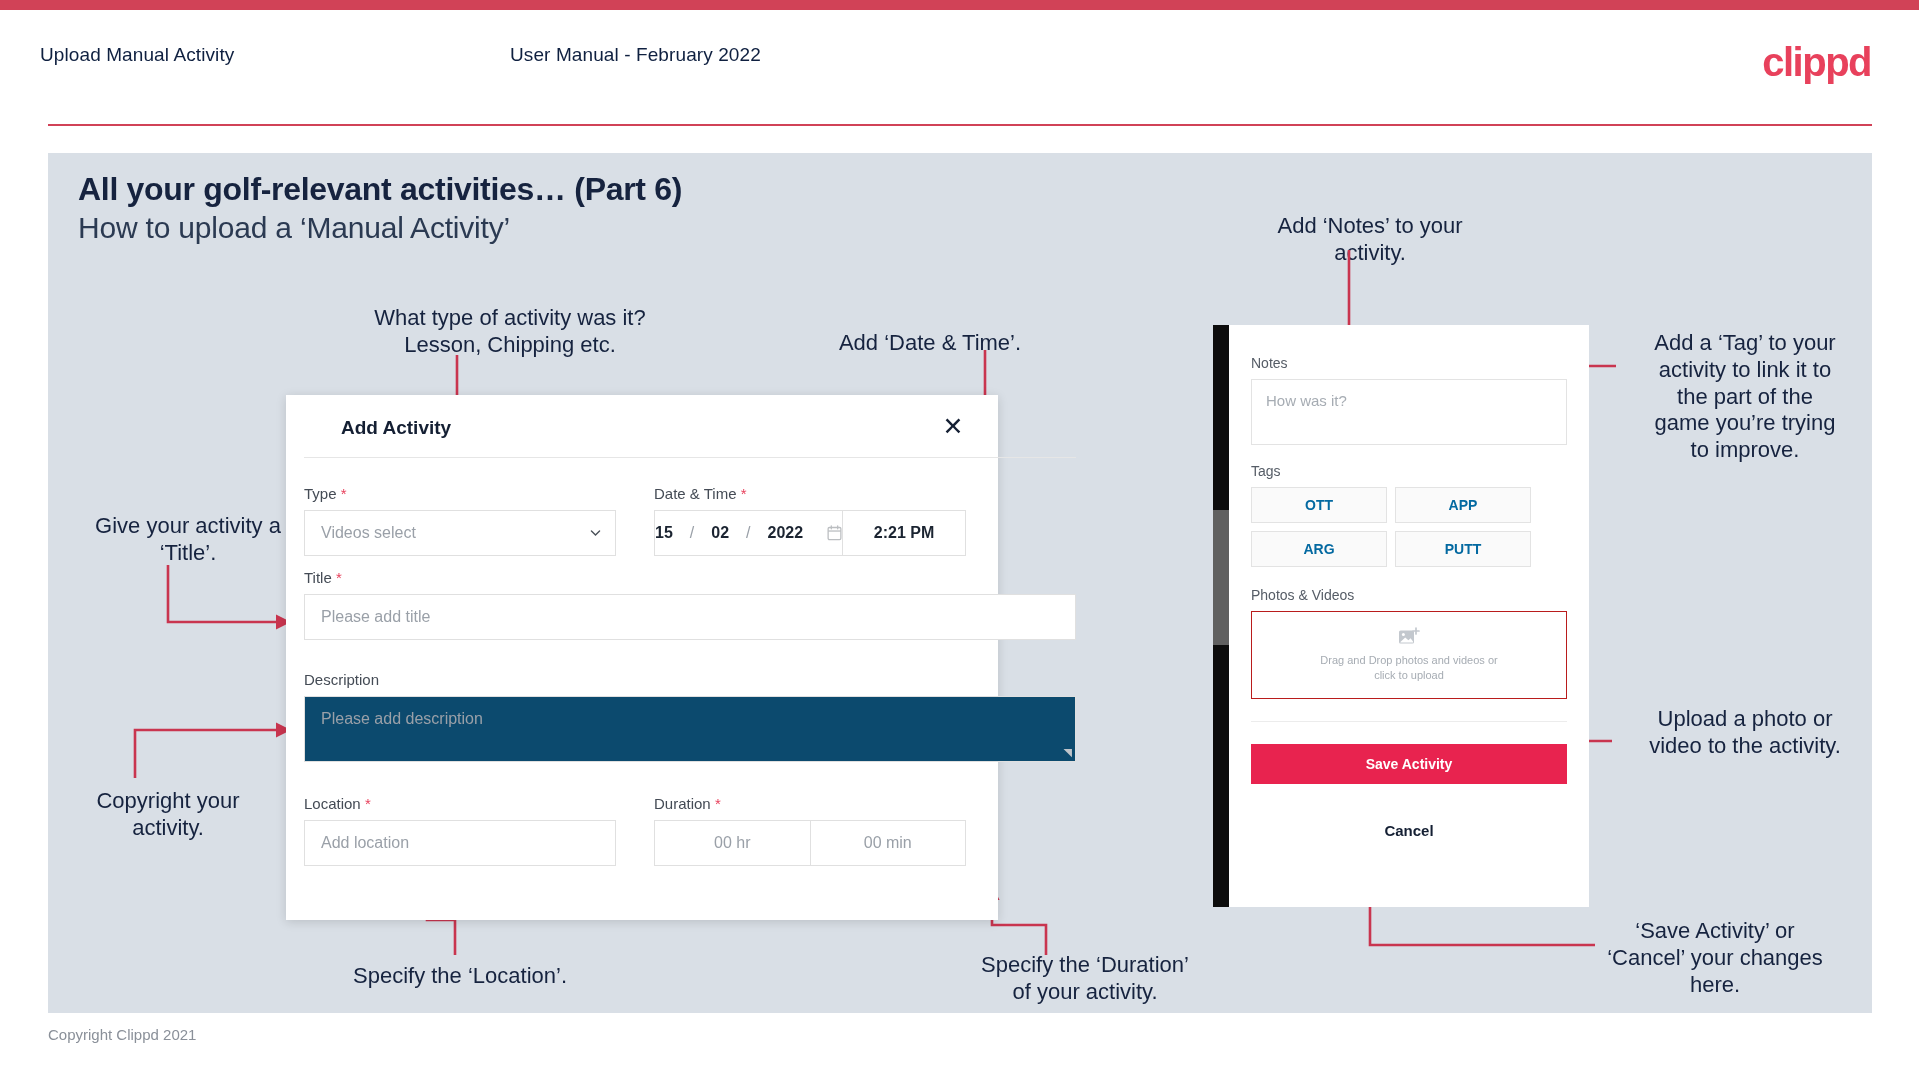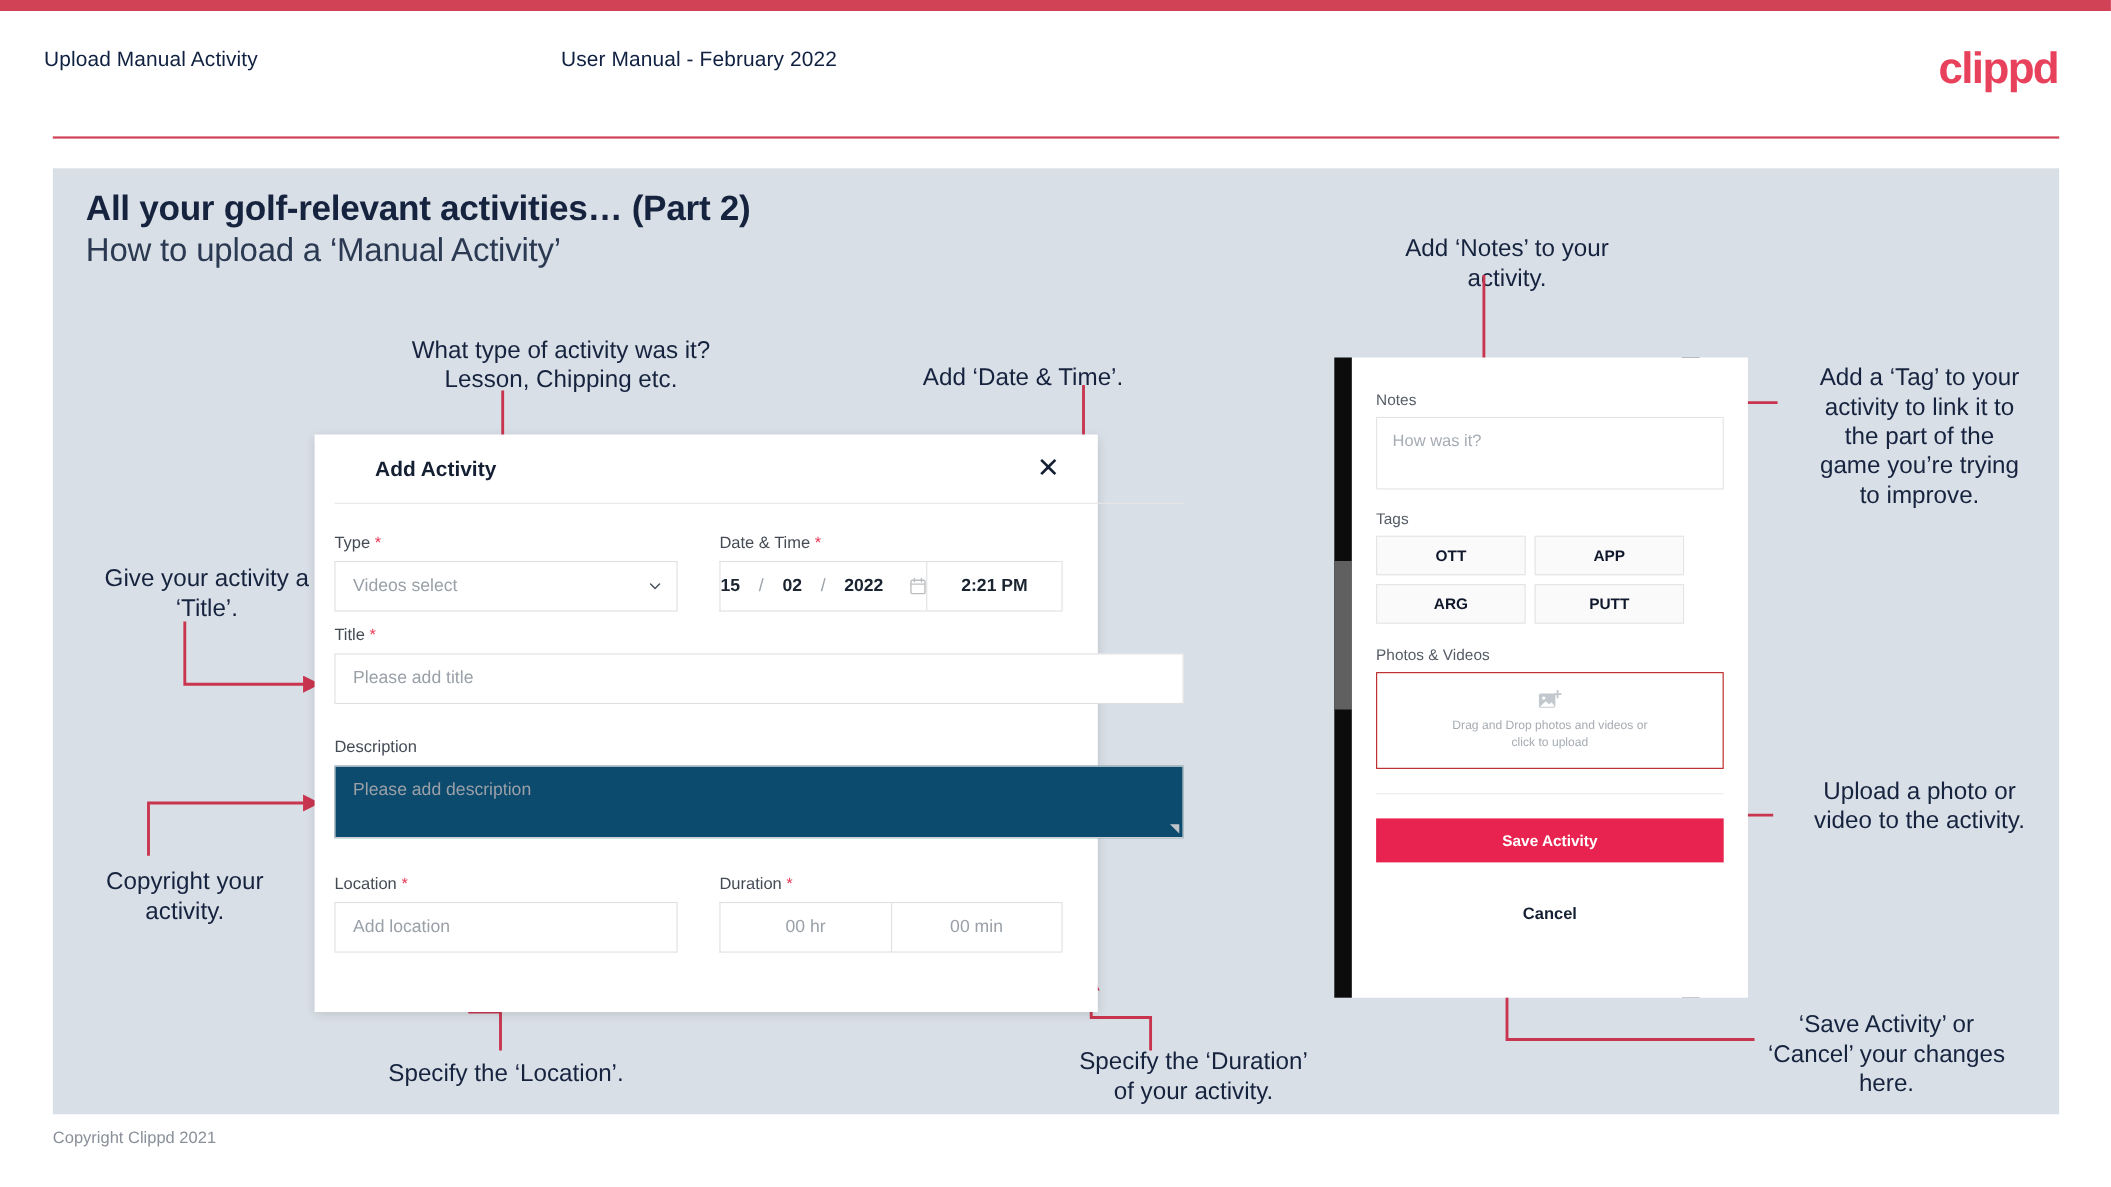--- a/index.html
+++ b/index.html
@@ -156,21 +156,21 @@
   }
   .ph-label { font-size: 14px; color: #555c66; }
   .ph-note {
     border: 1px solid #e3e3e3; height: 66px; padding: 12px 14px;
     font-size: 15px; color: #a6acb3;
   }
   .tag-grid { display: flex; flex-wrap: wrap; gap: 8px; }
   .tag {
     width: 136px; height: 36px; border: 1px solid #e3e3e3; background: #fafafa;
     display: flex; align-items: center; justify-content: center;
-    font-size: 14px; font-weight: bold; color: #0f172a; cursor: pointer;
+    font-size: 14px; font-weight: bold; color: #0369a1; cursor: pointer;
   }
   .drop {
     border: 1px solid #b91c1c; height: 88px;
     display: flex; flex-direction: column; align-items: center; justify-content: center;
     gap: 6px;
   }
   .drop-txt { font-size: 11px; color: #a6acb3; text-align: center; line-height: 1.4; }
   .ph-div { height: 1px; background: #ececec; }
   .save-btn {
     height: 40px; background: #e8234f; color: #fff;
@@ -188,21 +188,21 @@
 <div id="root">
 
   <div class="top-stripe"></div>
 
   <div class="hdr-title">Upload Manual Activity</div>
   <div class="hdr-sub">User Manual - February 2022</div>
   <div class="logo">clippd</div>
   <div class="hdr-rule"></div>
 
   <div class="slide">
-    <div class="slide-title">All your golf-relevant activities… (Part 2)</div>
+    <div class="slide-title">All your golf-relevant activities… (Part 6)</div>
     <div class="slide-subtitle">How to upload a ‘Manual Activity’</div>
   </div>
 
   <div class="footer">Copyright Clippd 2021</div>
 
   <div class="ann" style="left:330px; top:305px; width:360px;">What type of activity was it?
 Lesson, Chipping etc.</div>
   <div class="ann" style="left:790px; top:330px; width:280px;">Add ‘Date &amp; Time’.</div>
   <div class="ann" style="left:48px; top:513px; width:280px;">Give your activity a
 ‘Title’.</div>

